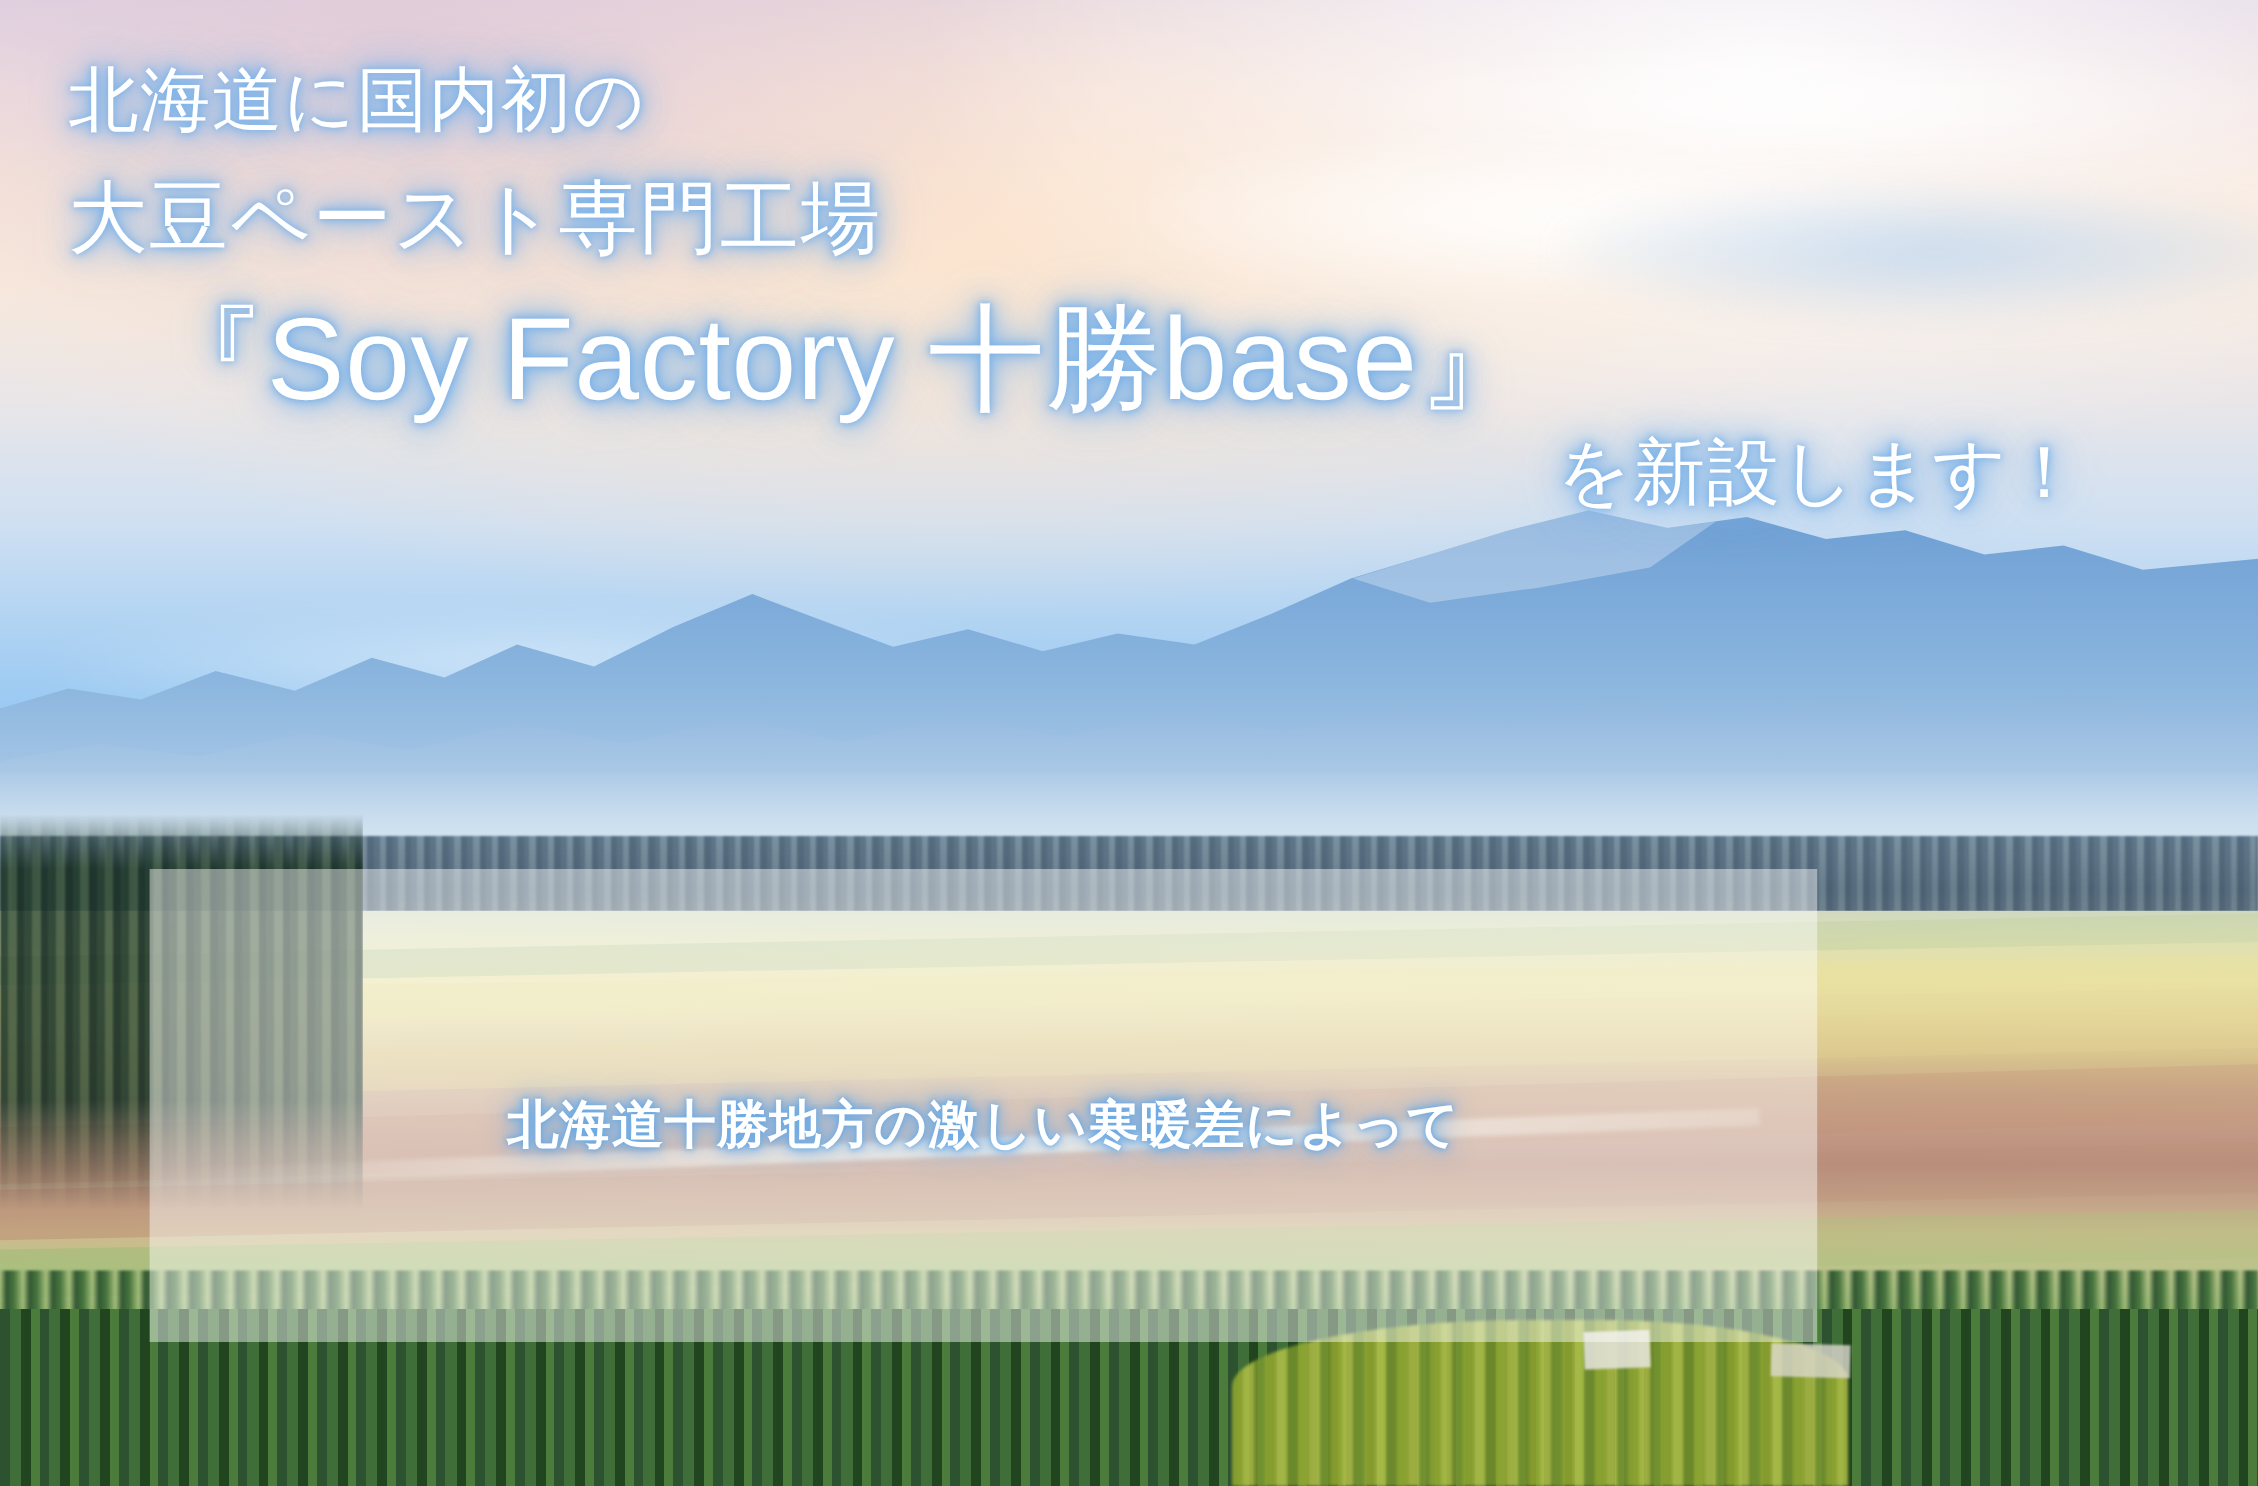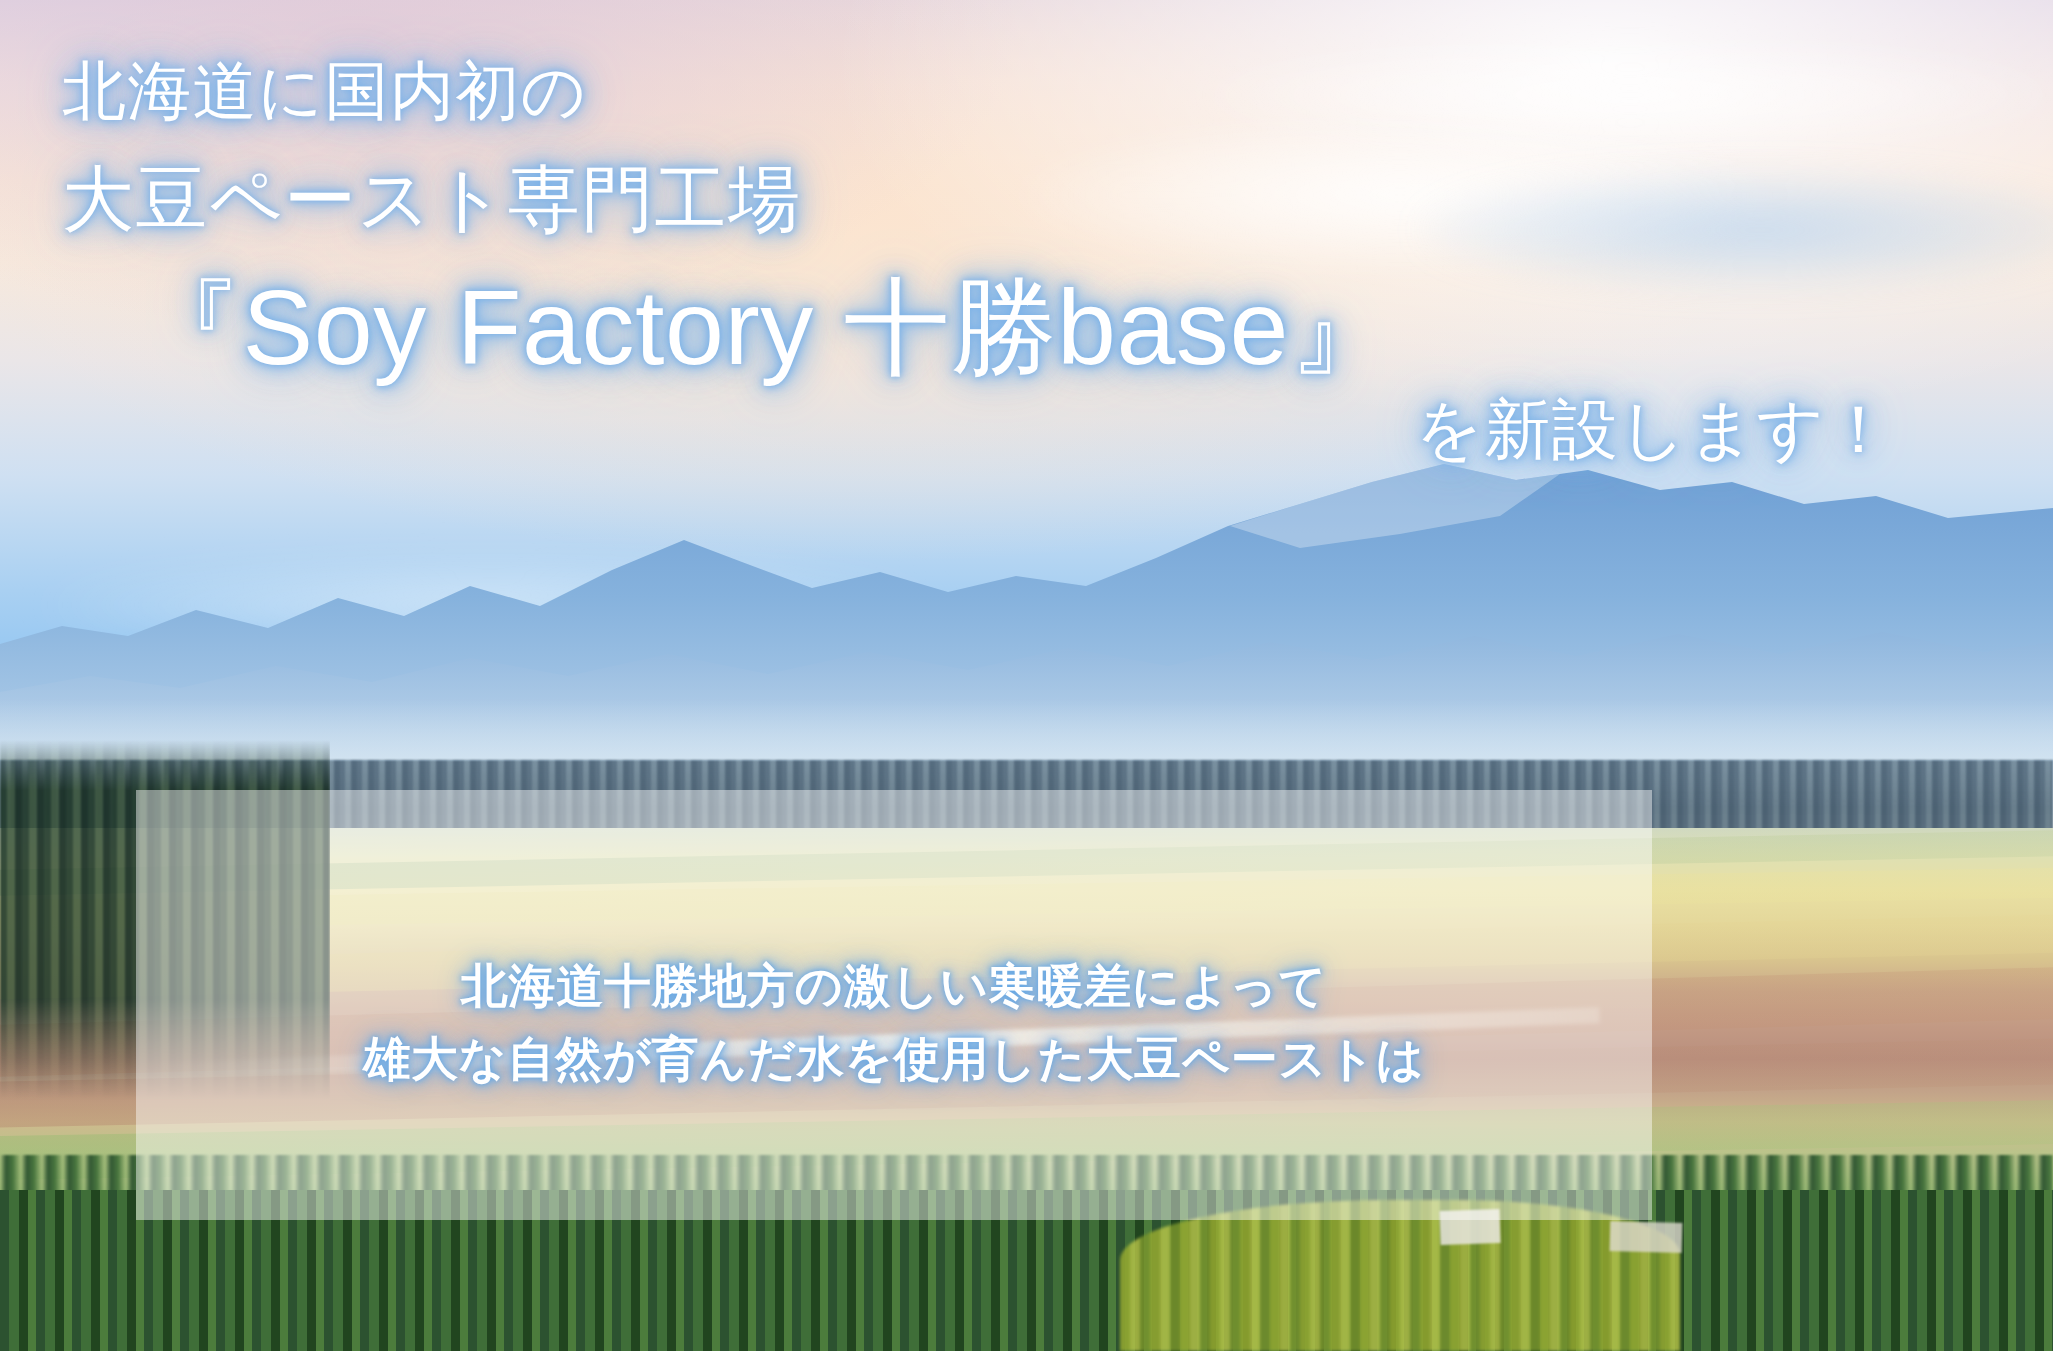--- a/index.html
+++ b/index.html
@@ -335,16 +335,15 @@
 
   <div id="headline">
     <div id="line1" class="glow-text">北海道に国内初の</div>
     <div id="line2" class="glow-text">大豆ペースト専門工場</div>
     <div id="title" class="glow-text">『Soy Factory 十勝base』</div>
     <div id="line4" class="glow-text">を新設します！</div>
   </div>
 
   <div id="desc-panel">
     <div class="desc-line">北海道十勝地方の激しい寒暖差によって</div>
-    <div class="desc-line">雄大な自然が育んだ水を使用した大豆ペーストは</div>
   </div>
 
 </div>
 
 </body></html>

